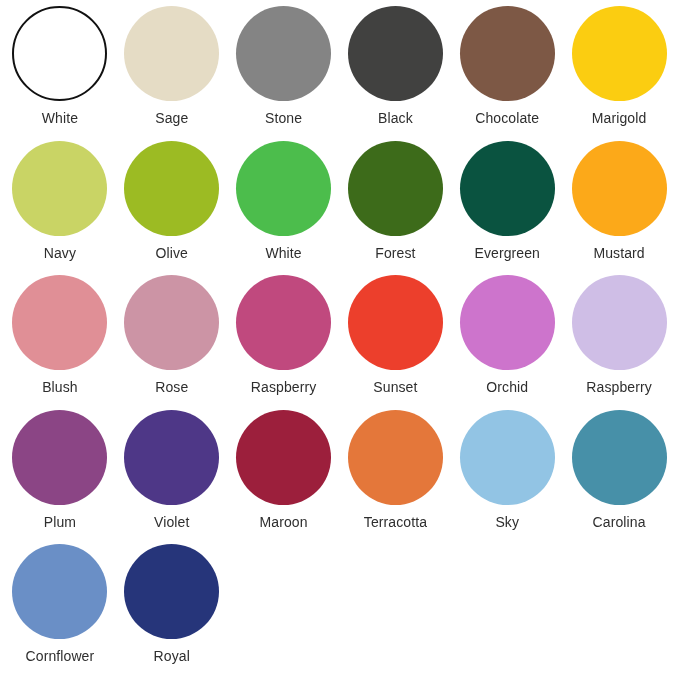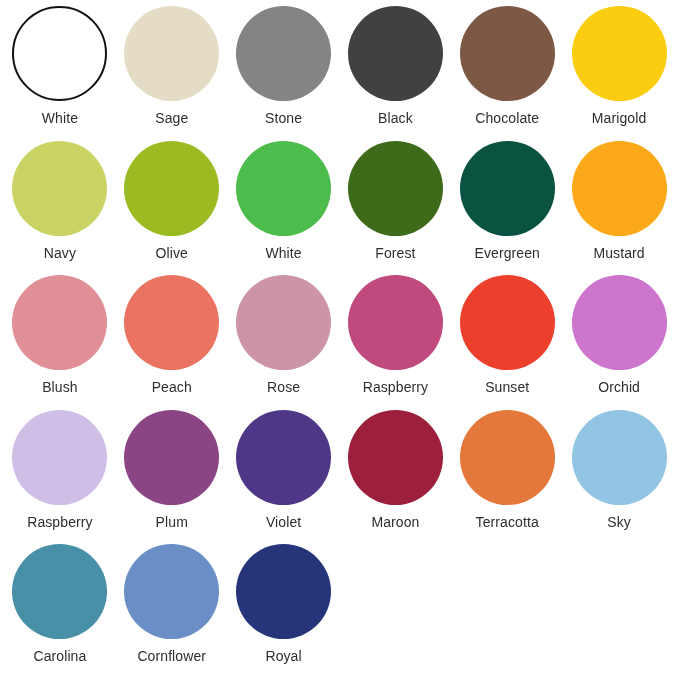--- a/index.html
+++ b/index.html
@@ -99,24 +99,20 @@
     </div>
     <div class="swatch-cell">
       <div class="swatch-circle" style="background-color: rgb(252, 169, 25);"></div>
       <div class="swatch-label">Mustard</div>
     </div>
     <div class="swatch-cell">
       <div class="swatch-circle" style="background-color: rgb(224, 143, 150);"></div>
       <div class="swatch-label">Blush</div>
     </div>
     <div class="swatch-cell">
-      <div class="swatch-circle" style="background-color: rgb(234, 115, 97);"></div>
-      <div class="swatch-label">Peach</div>
-    </div>
-    <div class="swatch-cell">
       <div class="swatch-circle" style="background-color: rgb(204, 148, 165);"></div>
       <div class="swatch-label">Rose</div>
     </div>
     <div class="swatch-cell">
       <div class="swatch-circle" style="background-color: rgb(192, 73, 126);"></div>
       <div class="swatch-label">Raspberry</div>
     </div>
     <div class="swatch-cell">
       <div class="swatch-circle" style="background-color: rgb(236, 63, 44);"></div>
       <div class="swatch-label">Sunset</div>

